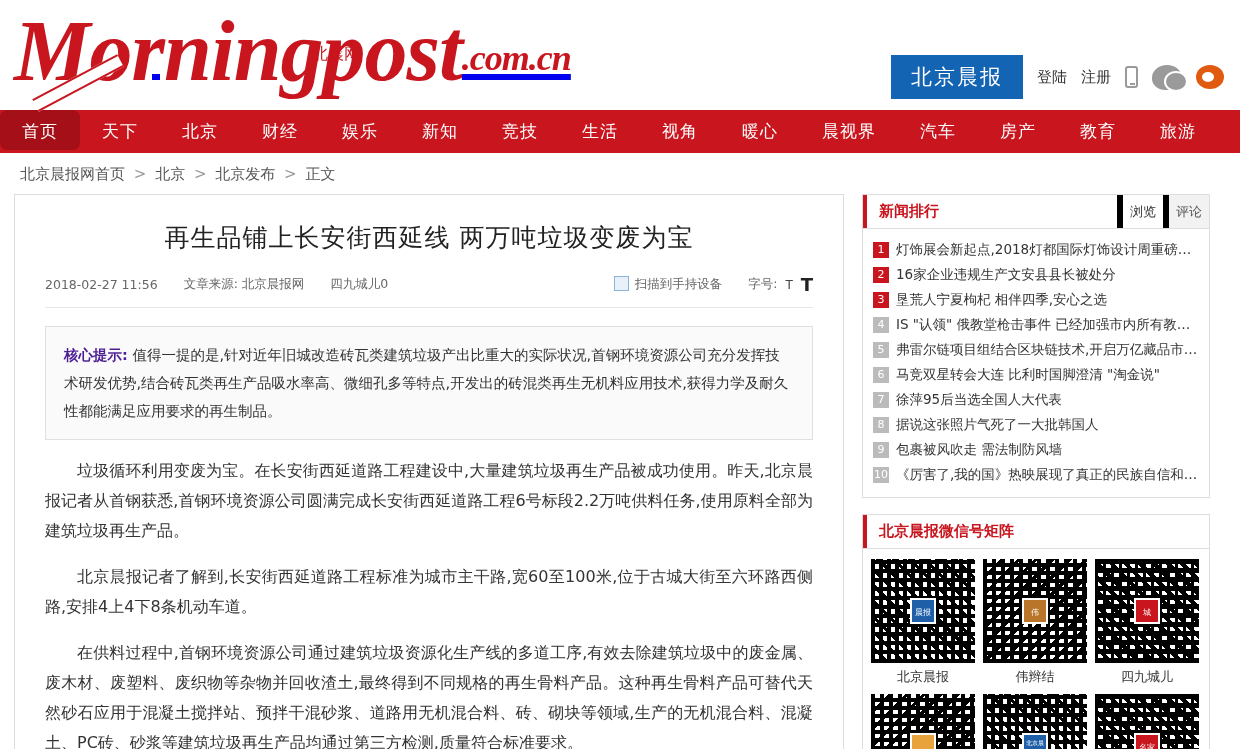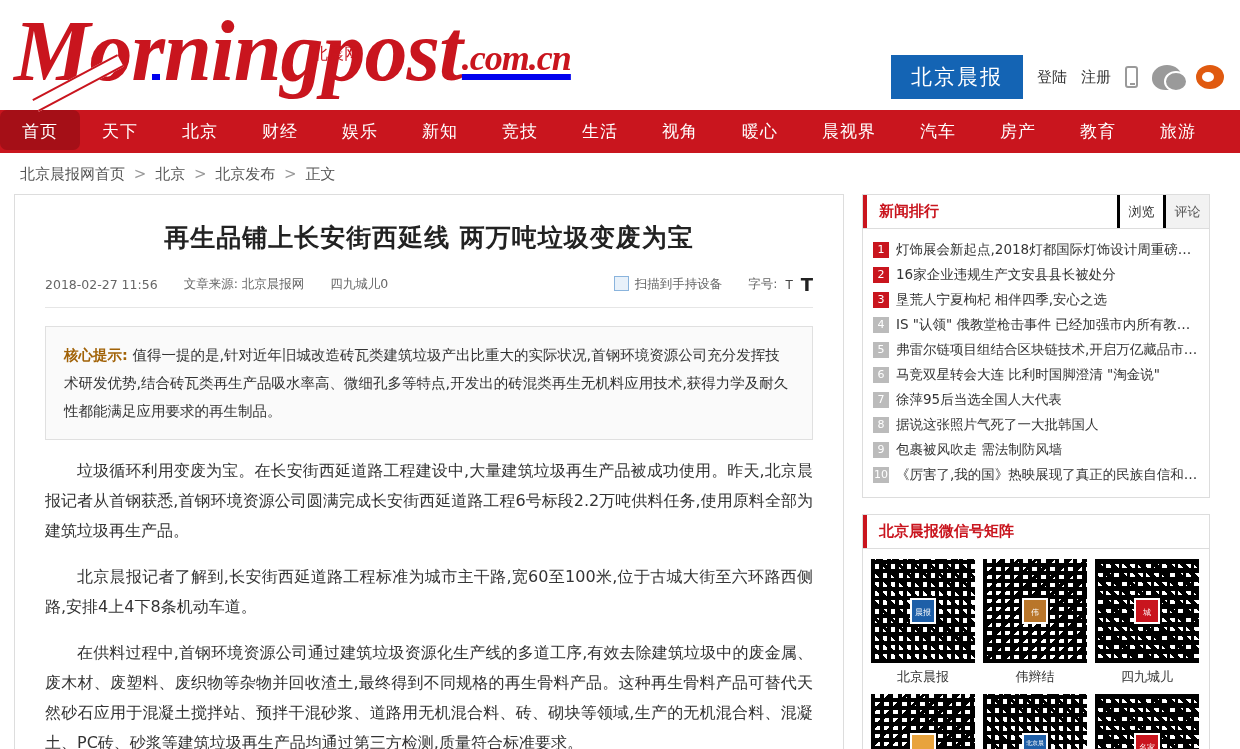--- a/index.html
+++ b/index.html
@@ -183,21 +183,21 @@
   }
   .side {
     width: 348px;
   }
 
   
   .art-title {
     text-align: center;
     font-size: 25px;
     color: #222;
-    font-weight: bold;
+    font-weight: normal;
     font-family: "DejaVu Sans", sans-serif;
     margin: 8px 0 20px 0;
     letter-spacing: 1px;
   }
   .art-meta {
     display: flex;
     align-items: center;
     font-size: 12.5px;
     color: #666;
     border-bottom: 1px solid #e6e6e6;
@@ -221,21 +221,21 @@
   .core-box {
     border: 1px solid #e0e0e0;
     background: #fafafa;
     padding: 14px 18px;
     margin: 18px 0 10px 0;
     line-height: 28px;
     font-size: 14.5px;
     color: #333;
     font-family: "DejaVu Sans", sans-serif;
   }
-  .core-box b { color: #a16207; }
+  .core-box b { color: #4c1d95; }
 
   .art-body p {
     margin: 16px 0;
     line-height: 30px;
     font-size: 16px;
     color: #333;
     text-indent: 2em;
     font-family: "DejaVu Sans", sans-serif;
     text-align: justify;
   }
@@ -264,21 +264,21 @@
     font-family: "DejaVu Sans", sans-serif;
     flex: 1;
   }
   .tabs { display: flex; }
   .tab {
     width: 46px;
     text-align: center;
     line-height: 33px;
     font-size: 13px;
     color: #555;
-    border-left: 3px solid #000000;
+    border-left: 6px solid #000000;
     background: #f2f2f2;
     font-family: "DejaVu Sans", sans-serif;
   }
   .tab.active { background: #fff; color: #333; }
 
   .rank-list { padding: 8px 10px 10px 10px; }
   .rank-item {
     display: flex;
     align-items: center;
     font-size: 13.5px;

